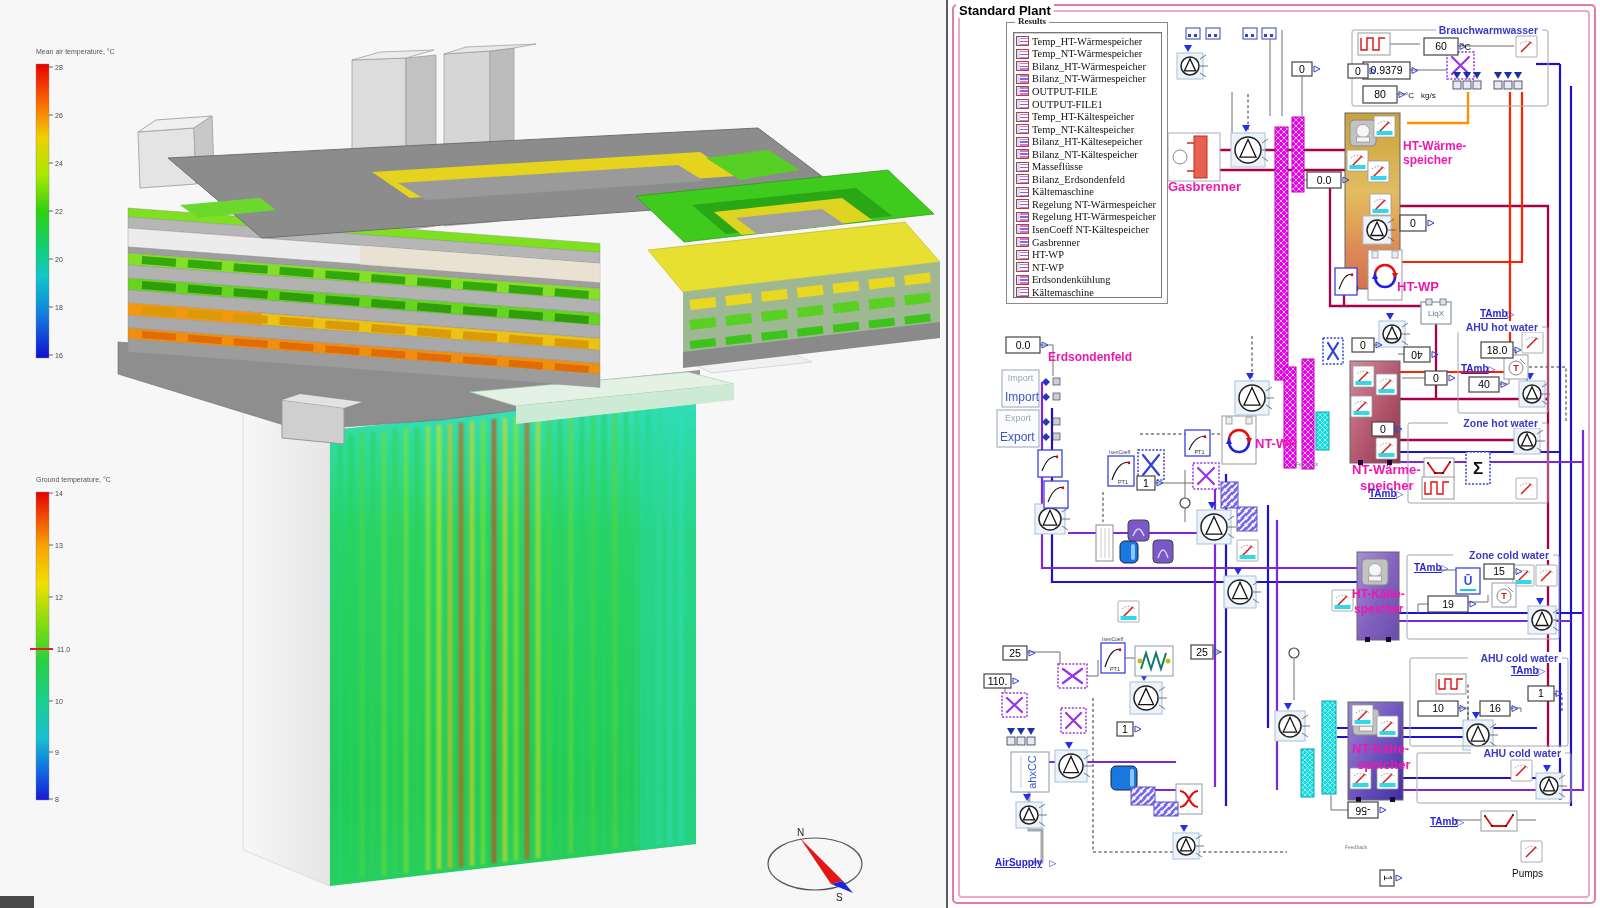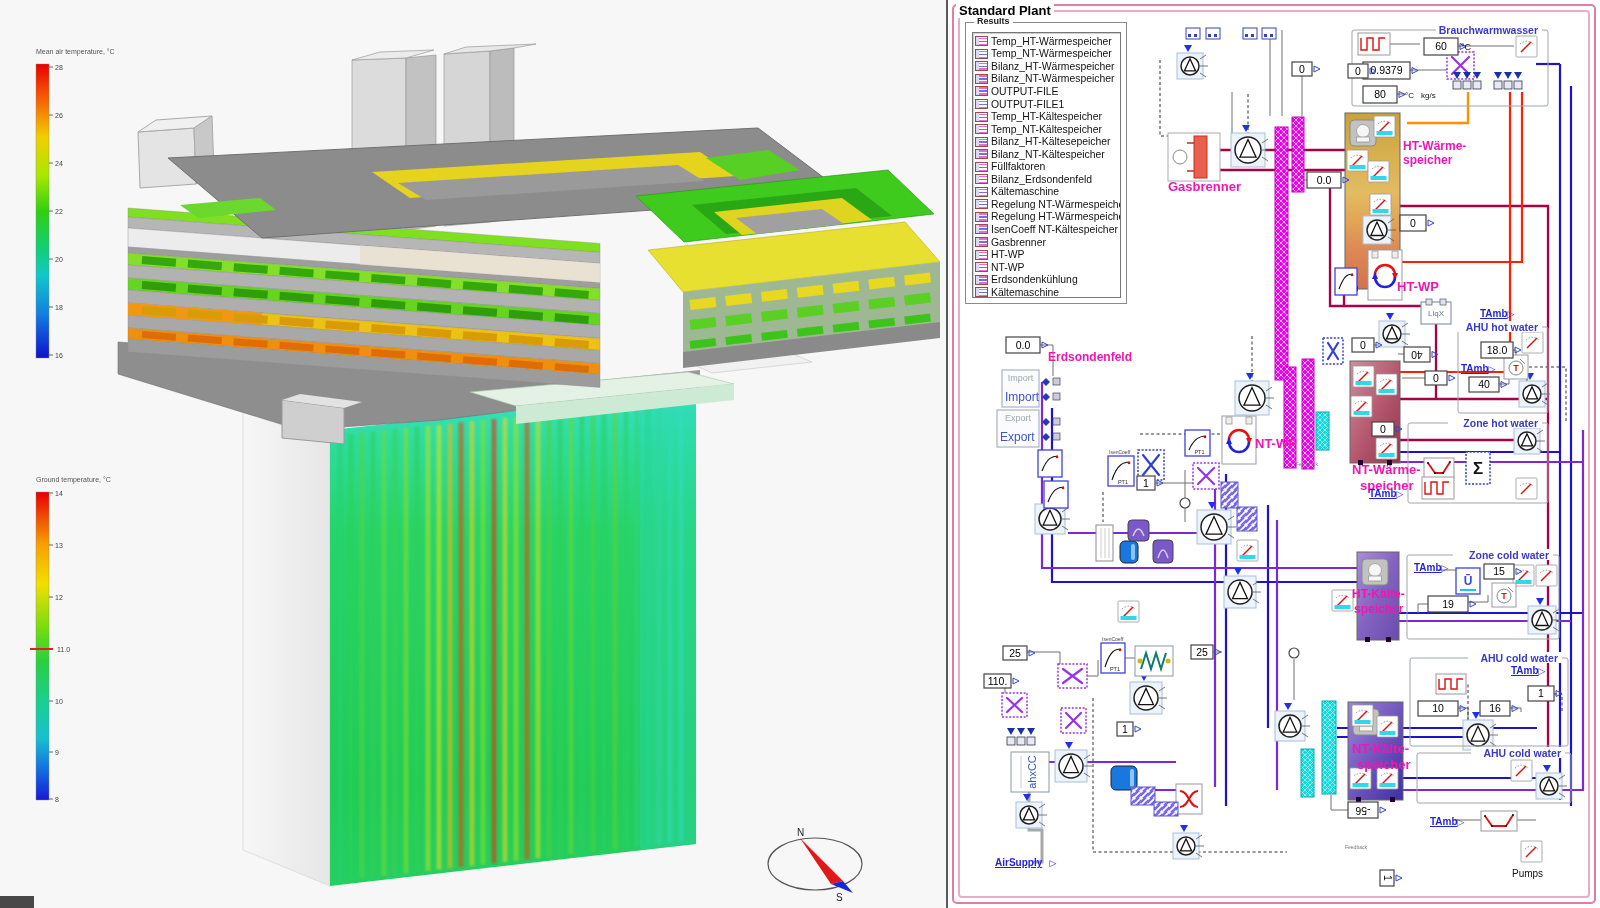--- a/index.html
+++ b/index.html
@@ -4,21 +4,21 @@
 <style>
   html,body{margin:0;padding:0;background:#ddd;}
   .root{position:relative;width:1600px;height:908px;overflow:hidden;background:#fff;
         font-family:"Liberation Sans",sans-serif;}
   .leftbg{position:absolute;left:0;top:0;width:948px;height:908px;background:#f7f7f7;}
   .rightbg{position:absolute;left:948px;top:0;width:652px;height:908px;background:#fff;}
   .divider{position:absolute;left:946px;top:0;width:2px;height:908px;background:#5a5a5a;}
   .frame1{position:absolute;left:952px;top:4px;width:640px;height:896px;border:2px solid #e27ba6;border-radius:5px;}
   .frame2{position:absolute;left:958px;top:10px;width:628px;height:884px;border:2px solid #edaac6;border-radius:4px;}
   .plant-title{position:absolute;left:956px;top:3px;font-size:13px;font-weight:700;color:#000;background:#fff;padding:0 3px;z-index:30;}
-  .results{position:absolute;left:965px;top:22px;width:160px;height:280px;border:1px solid #8a8a8a;background:#fff;z-index:20;}
+  .results{position:absolute;left:1006px;top:22px;width:160px;height:280px;border:1px solid #8a8a8a;background:#fff;z-index:20;font-family:Liberation Serif, serif;}
   .results .legend{position:absolute;top:-7px;left:8px;background:#fff;padding:0 3px;font-size:9px;font-weight:700;color:#222;}
   .results .list{position:absolute;left:6px;top:9px;right:5px;bottom:5px;border:1px solid #777;
                  box-shadow:inset 1px 1px 0 #cfcfcf;background:#fff;overflow:hidden;padding:2px 0 0 2px;}
   .rrow{height:12.55px;display:flex;align-items:center;gap:3px;font-size:10.4px;color:#111;white-space:nowrap;}
   .ricon{flex:0 0 13px;width:13px;height:10px;border:1px solid #a04848;box-sizing:border-box;
          background:linear-gradient(90deg,#d9d9f7 0 3px,rgba(0,0,0,0) 3px),
          repeating-linear-gradient(0deg,#e070d0 0 1.5px,#fff 1.5px 3px,#7070e0 3px 4.5px,#fff 4.5px 6px);}
   svg{position:absolute;left:0;top:0;}
   svg text{font-family:"Liberation Sans",sans-serif;}
   .t-mag{fill:#ee18b0;font-weight:700;}
@@ -1181,21 +1181,21 @@
         <div class="rrow">
           <span class="ricon"></span>
           <span>Bilanz_HT-Kältesepeicher</span>
         </div>
         <div class="rrow">
           <span class="ricon"></span>
           <span>Bilanz_NT-Kältespeicher</span>
         </div>
         <div class="rrow">
           <span class="ricon"></span>
-          <span>Füllfaktoren</span>
+          <span>Masseflüsse</span>
         </div>
         <div class="rrow">
           <span class="ricon"></span>
           <span>Bilanz_Erdsondenfeld</span>
         </div>
         <div class="rrow">
           <span class="ricon"></span>
           <span>Kältemaschine</span>
         </div>
         <div class="rrow">

